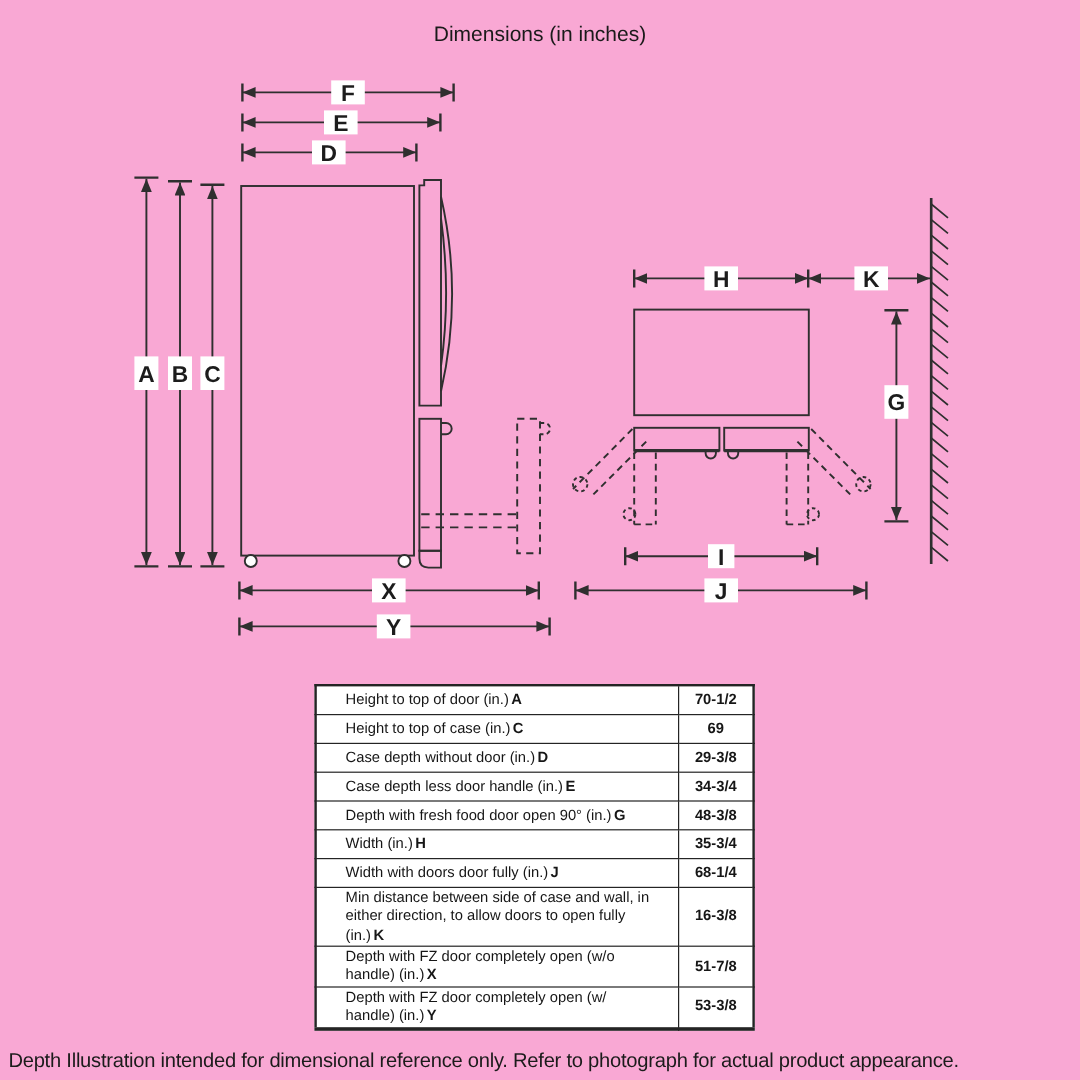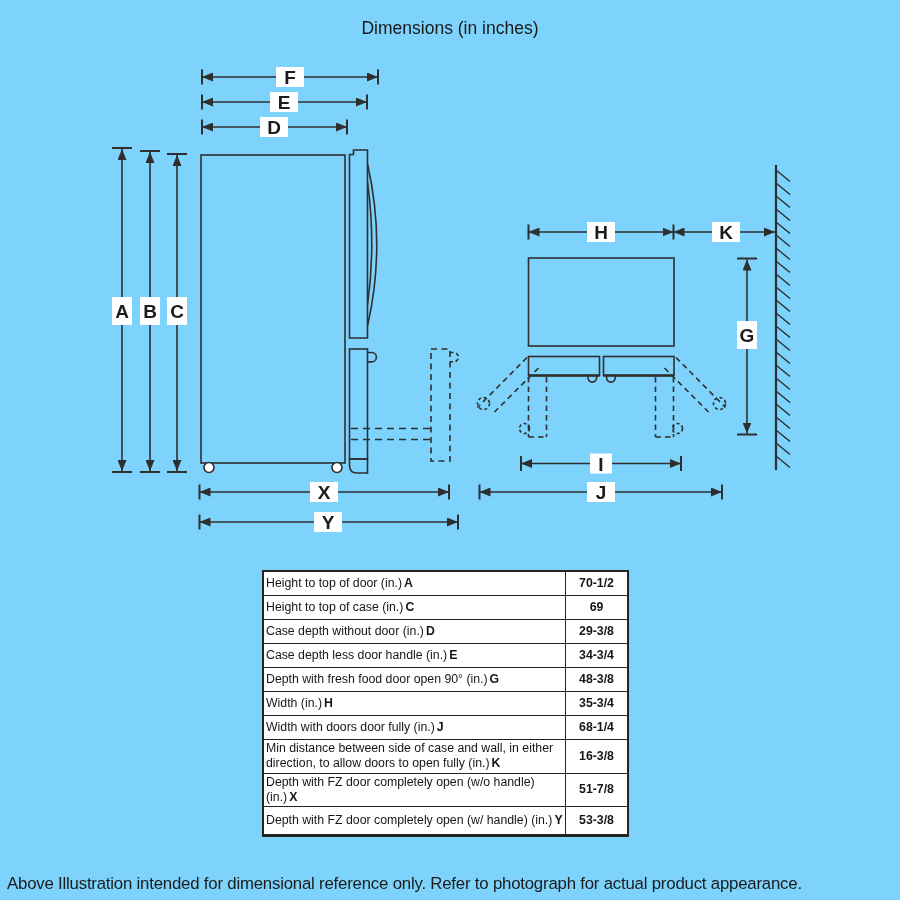--- a/index.html
+++ b/index.html
@@ -1,24 +1,24 @@
 <!DOCTYPE html>
 <html><head>
 <meta charset="utf-8">
 <style>
   html,body{margin:0;padding:0;background:#fff;}
-  #stage{position:relative;width:900px;height:900px;background:#7dd3fc;overflow:hidden;
+  #stage{position:relative;width:900px;height:900px;background:#f9a8d4;overflow:hidden;
          font-family:"Liberation Sans",sans-serif;color:#1c1c1c;}
   .title{position:absolute;left:0;right:0;top:18px;text-align:center;
          font-size:17.5px;color:#1a1a1a;}
   svg{position:absolute;left:0;top:0;}
   .dim-table{position:absolute;left:262px;top:570px;width:367px;border-collapse:collapse;
              background:#fff;border:2px solid #242424;border-bottom:3px solid #242424;
              font-size:12.3px;line-height:1.25;color:#161616;}
-  .dim-table td{border:1.8px solid #242424;padding:1px 2px;height:21px;}
+  .dim-table td{border:1.8px solid #242424;padding:1px 24px;height:21px;}
   .dim-table td.val{width:57px;text-align:center;font-weight:bold;padding:1px 2px;}
   .dim-table tr.tall td{height:25px;}
   .letter{font-weight:bold;margin-left:2px;}
   .footnote{position:absolute;left:7px;top:874px;right:0;font-size:16.8px;
             letter-spacing:-0.2px;white-space:nowrap;color:#1b1b1b;}
   .svg-label{font-family:"Liberation Sans",sans-serif;font-weight:bold;font-size:19px;}
 </style>
 </head>
 <body>
 
@@ -197,14 +197,14 @@
       <td class="val">51-7/8</td>
     </tr>
 
     <tr class="tall">
       <td class="lbl"><span class="lbl-text">Depth with FZ door completely open (w/ handle) (in.)</span><span class="letter">Y</span></td>
       <td class="val">53-3/8</td>
     </tr>
   </tbody>
   </table>
 
-  <div class="footnote">Above Illustration intended for dimensional reference only. Refer to photograph for actual product appearance.</div>
+  <div class="footnote">Depth Illustration intended for dimensional reference only. Refer to photograph for actual product appearance.</div>
 </div>
 
 </body></html>

